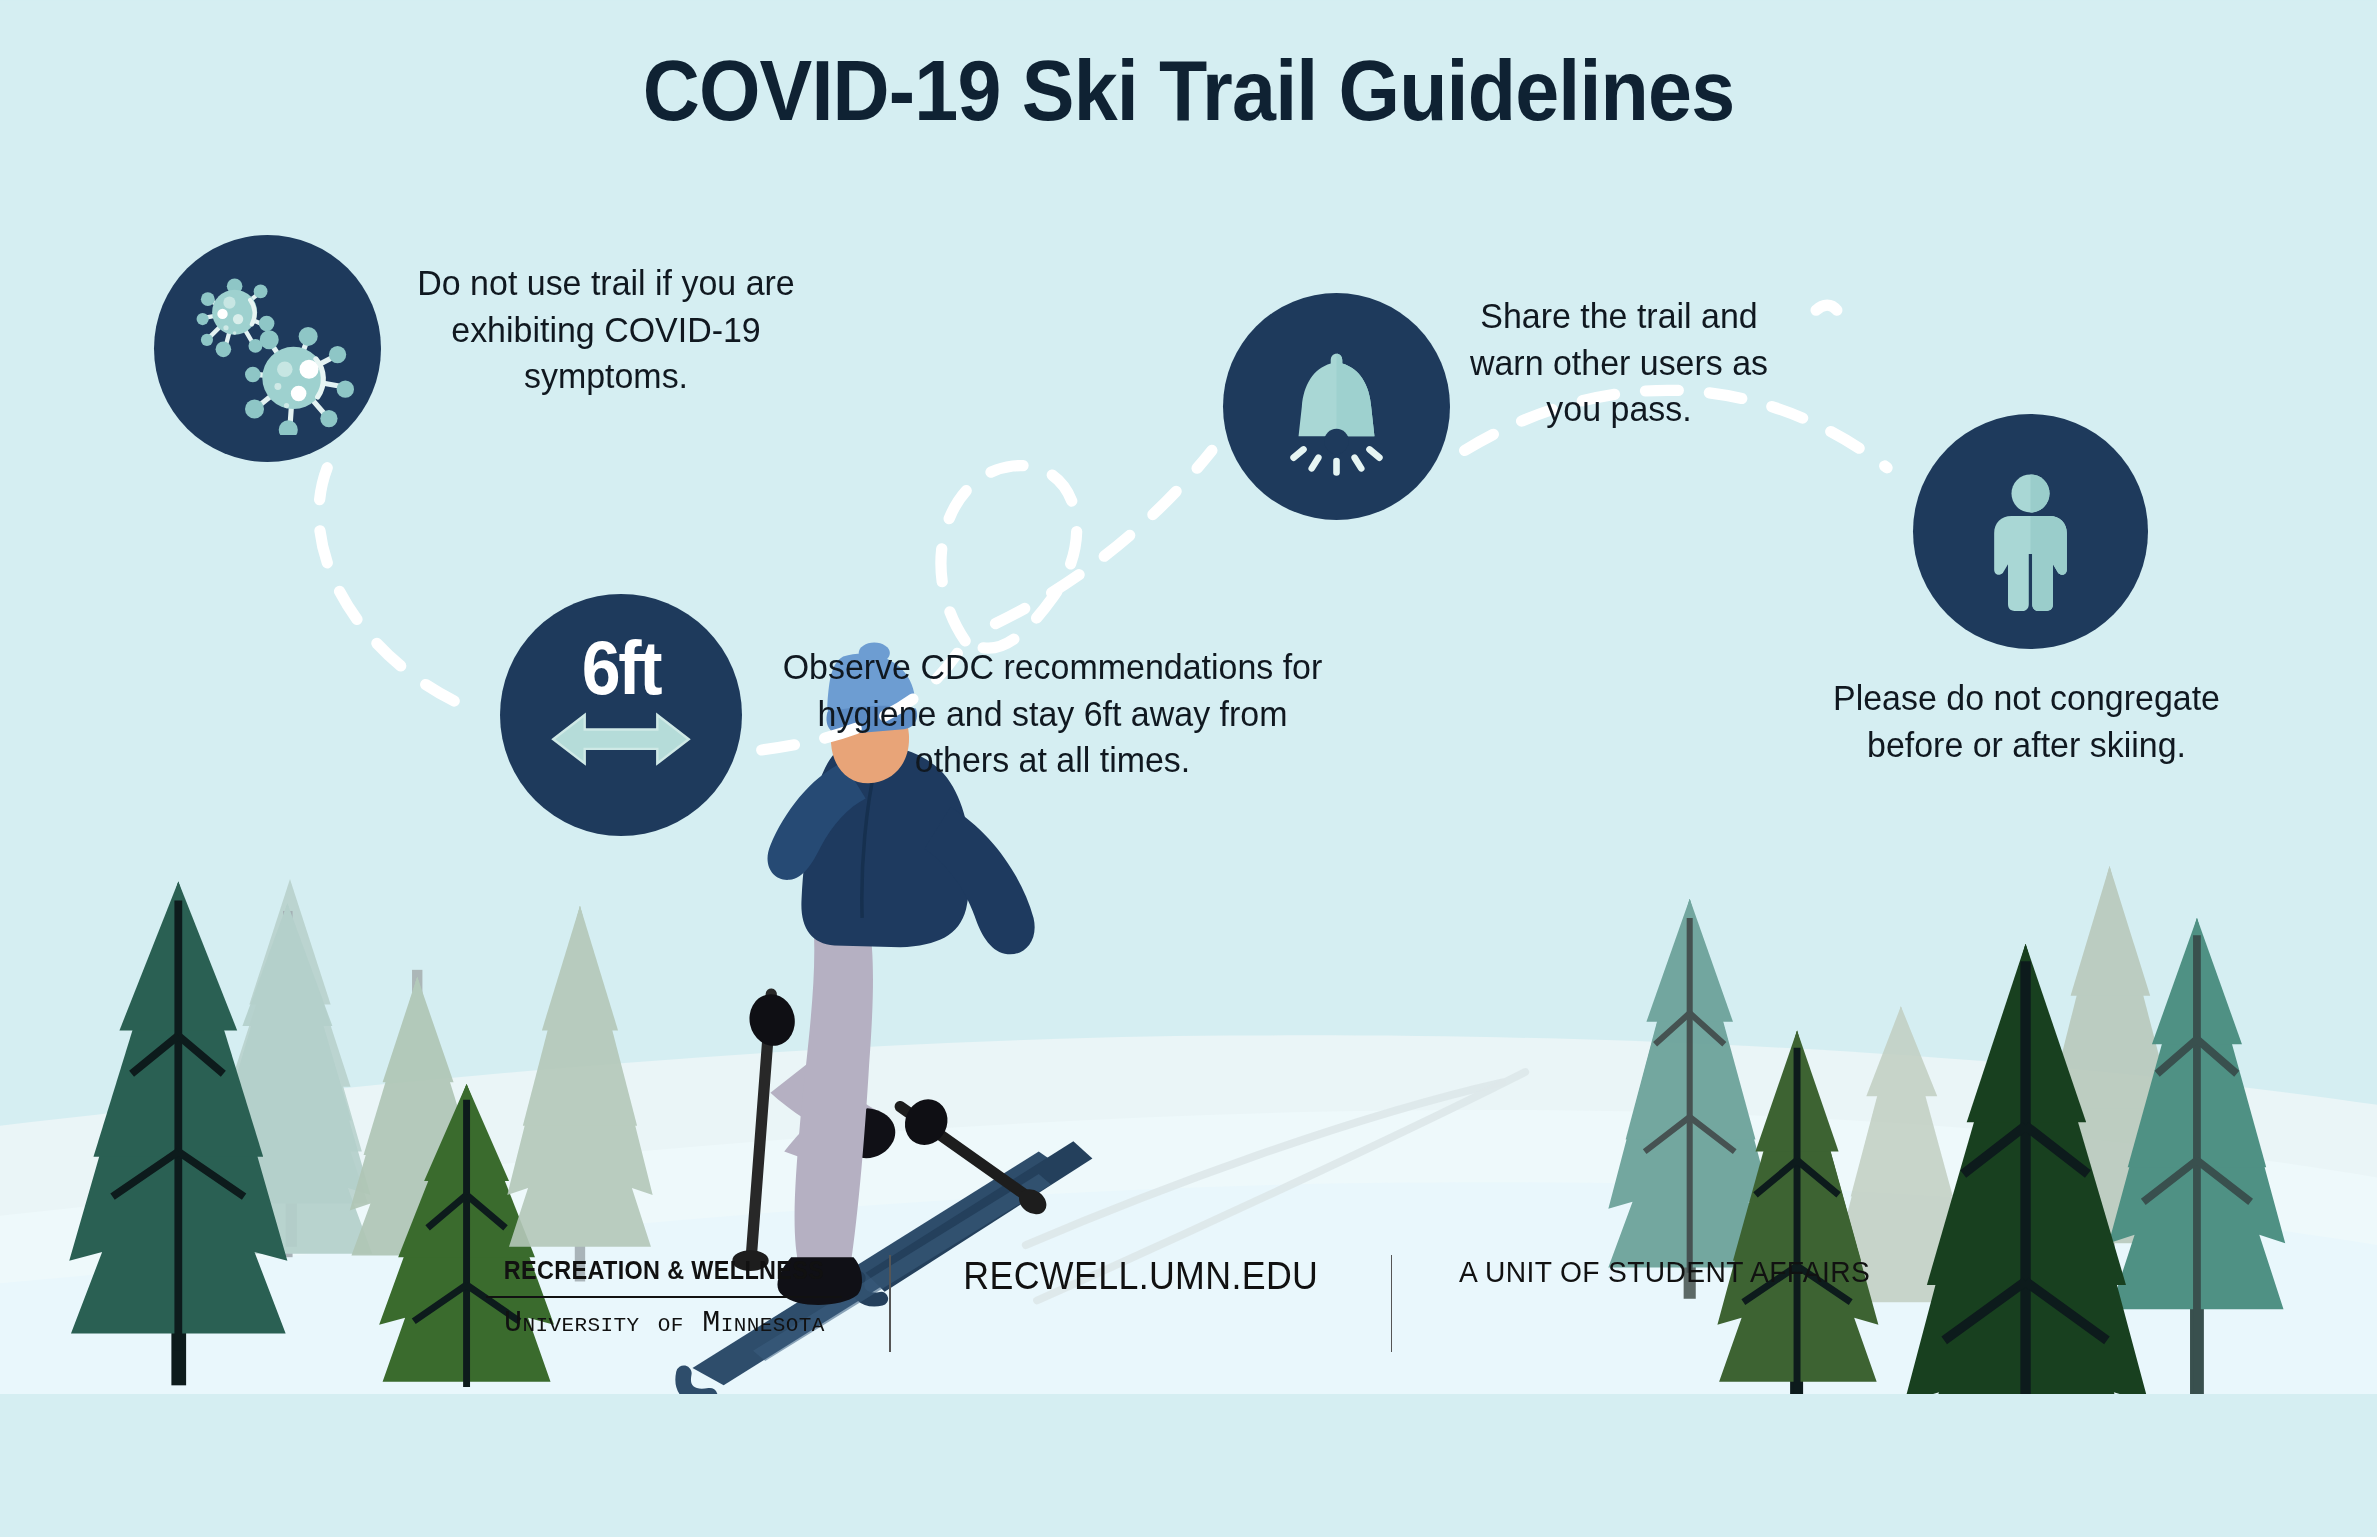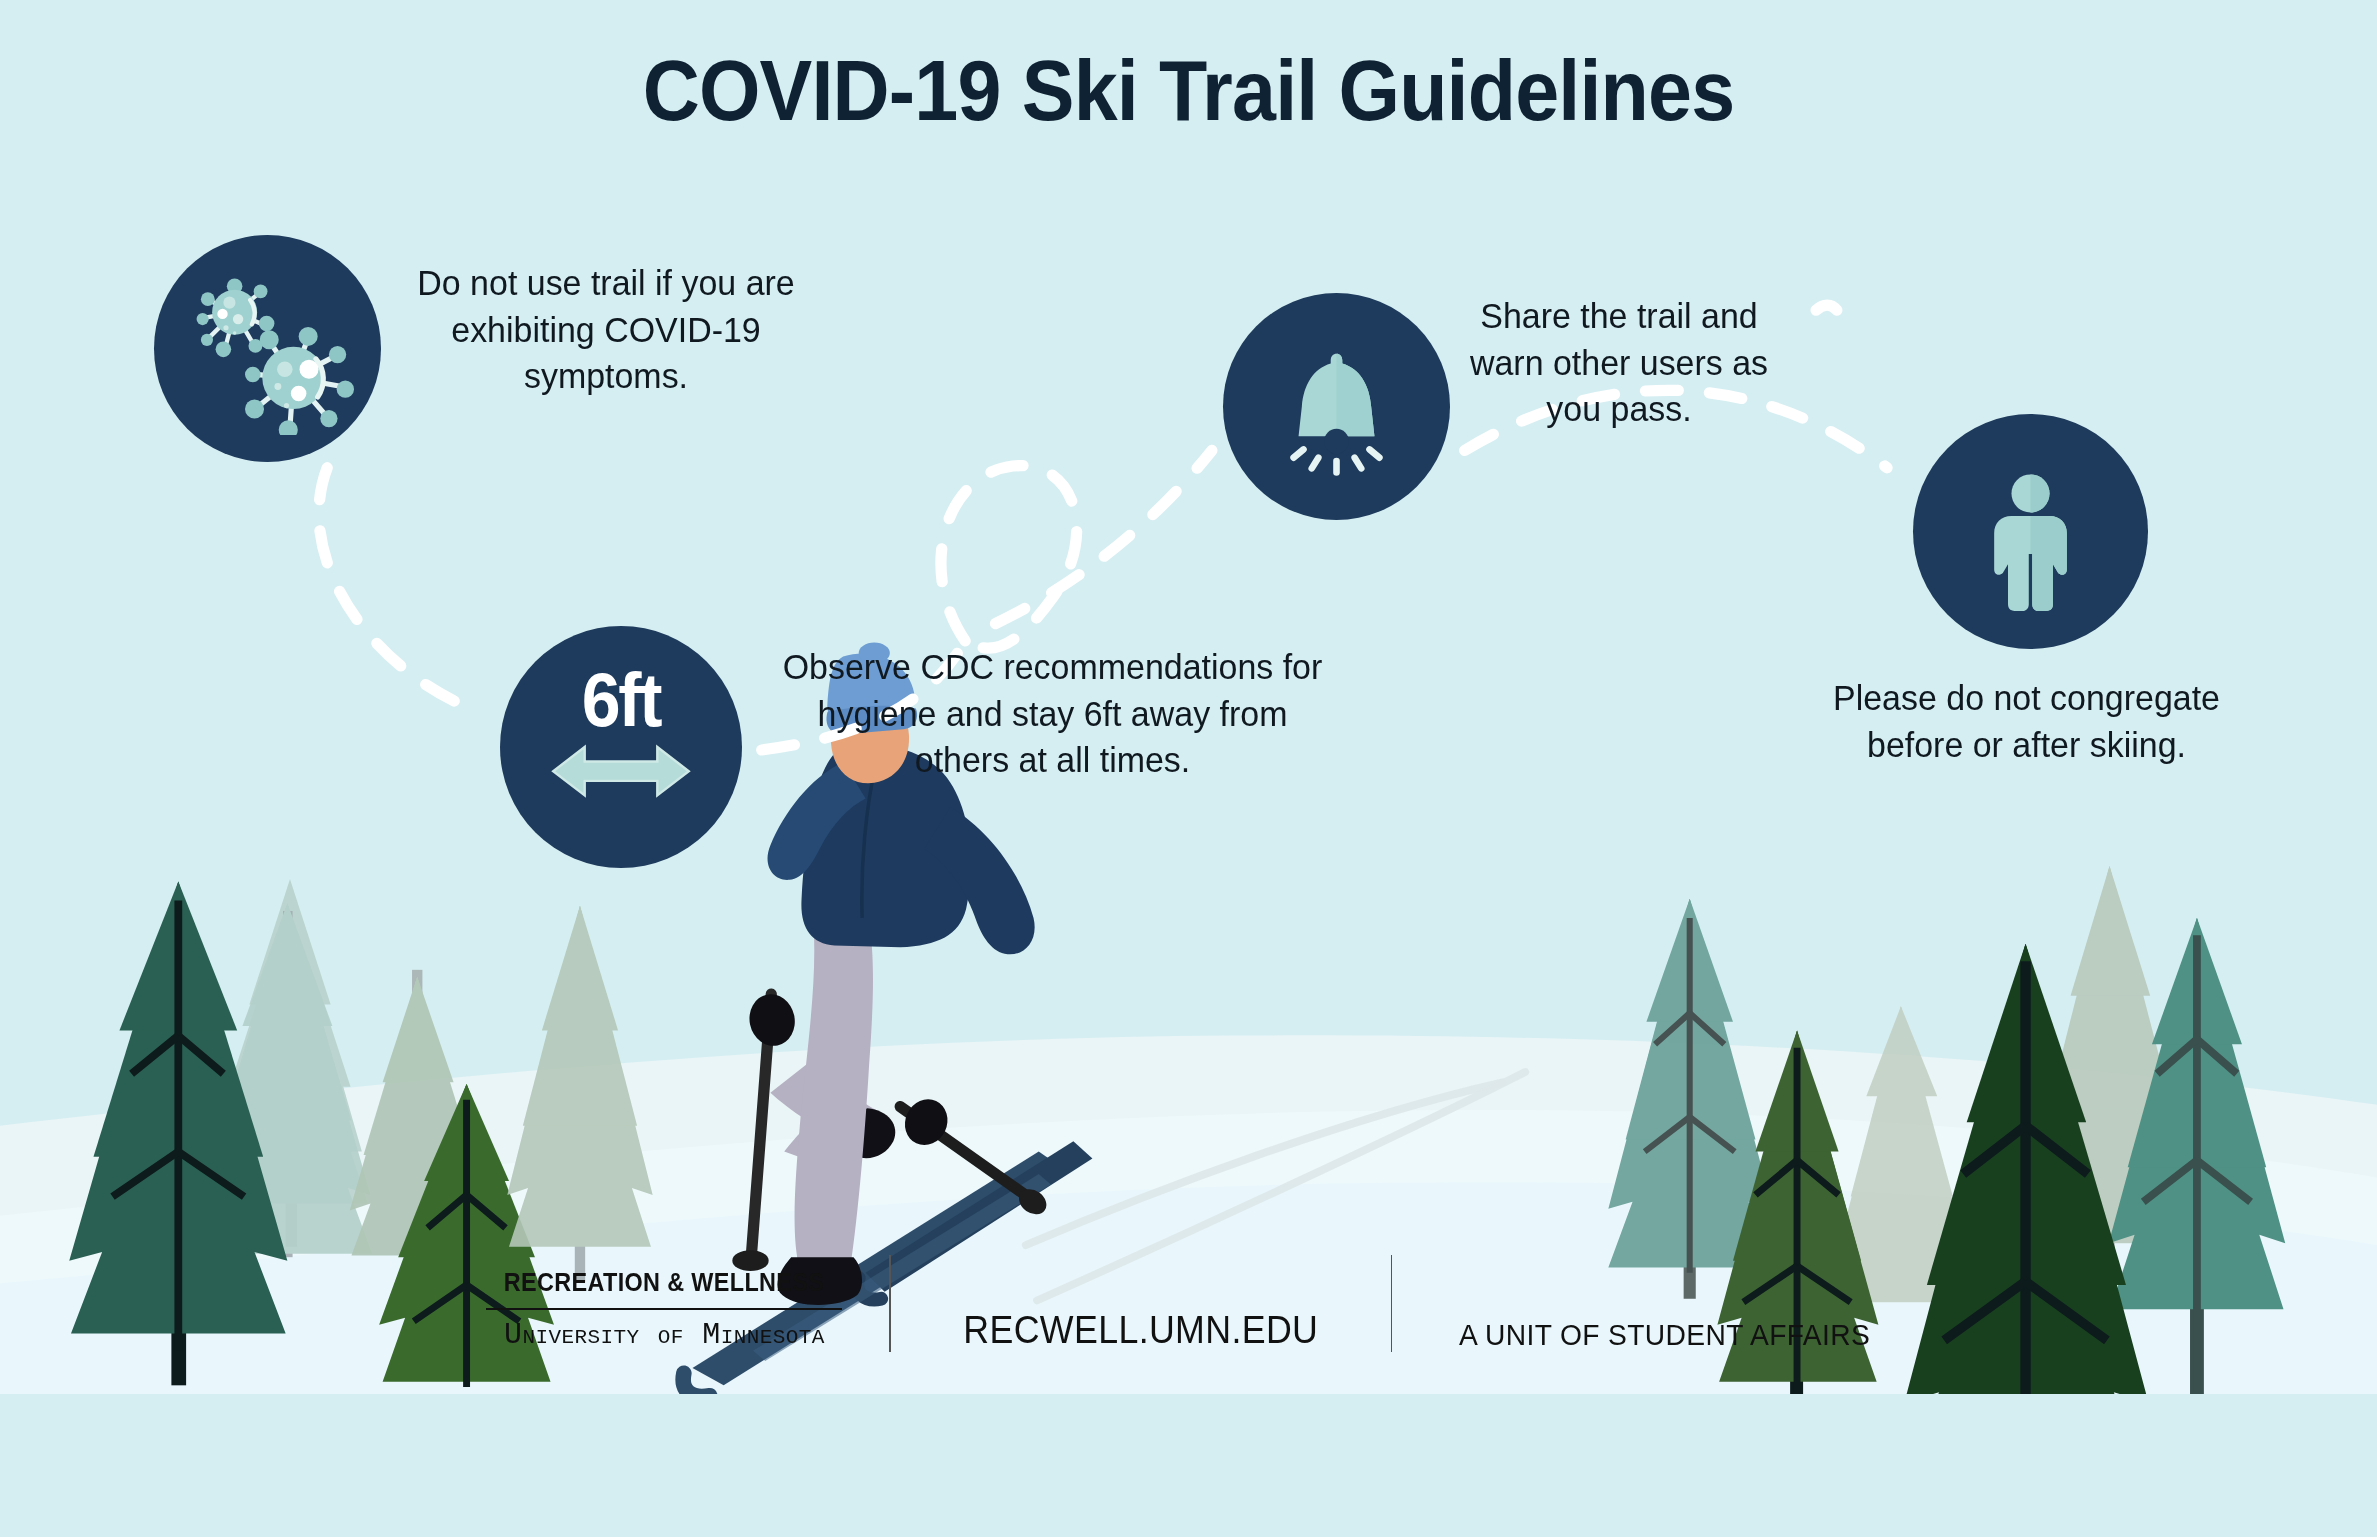--- a/index.html
+++ b/index.html
@@ -35,21 +35,21 @@
   
   .badge {
     position:absolute;
     border-radius:50%;
     background:#1e3a5c;
     display:flex; align-items:center; justify-content:center;
   }
   #badge-virus     { left:154px;  top:235px; width:227px; height:227px; }
   #badge-bell      { left:1223px; top:293px; width:227px; height:227px; }
   #badge-person    { left:1913px; top:414px; width:235px; height:235px; }
-  #badge-distance  { left:500px;  top:626px; width:242px; height:242px; }
+  #badge-distance  { left:500px;  top:594px; width:242px; height:242px; }
 
   .badge svg { display:block; }
 
   .dist-text {
     position:absolute;
     top:36px; left:0; width:100%;
     text-align:center;
     color:#ffffff;
     font-size:76px;
     font-weight:bold;
@@ -72,21 +72,21 @@
   }
   #copy-symptoms   { left:381px;  top:260px;  width:450px; }
   #copy-distance   { left:771px;  top:644px;  width:563px; }
   #copy-share      { left:1446px; top:293px;  width:346px; }
   #copy-congregate { left:1810px; top:675px;  width:433px; }
 
   
   .footer {
     position:absolute;
     left:0; bottom:42px; width:2377px;
-    display:flex; align-items:flex-end; justify-content:center;
+    display:flex; align-items:flex-start; justify-content:center;
     gap:16px;
   }
   .umn-logo { text-align:center; padding:0 31px; }
   .umn-top {
     font-family:"Liberation Sans", sans-serif;
     font-weight:bold;
     font-size:26px;
     letter-spacing:0.4px;
     color:#111;
     transform:scaleX(0.9);

